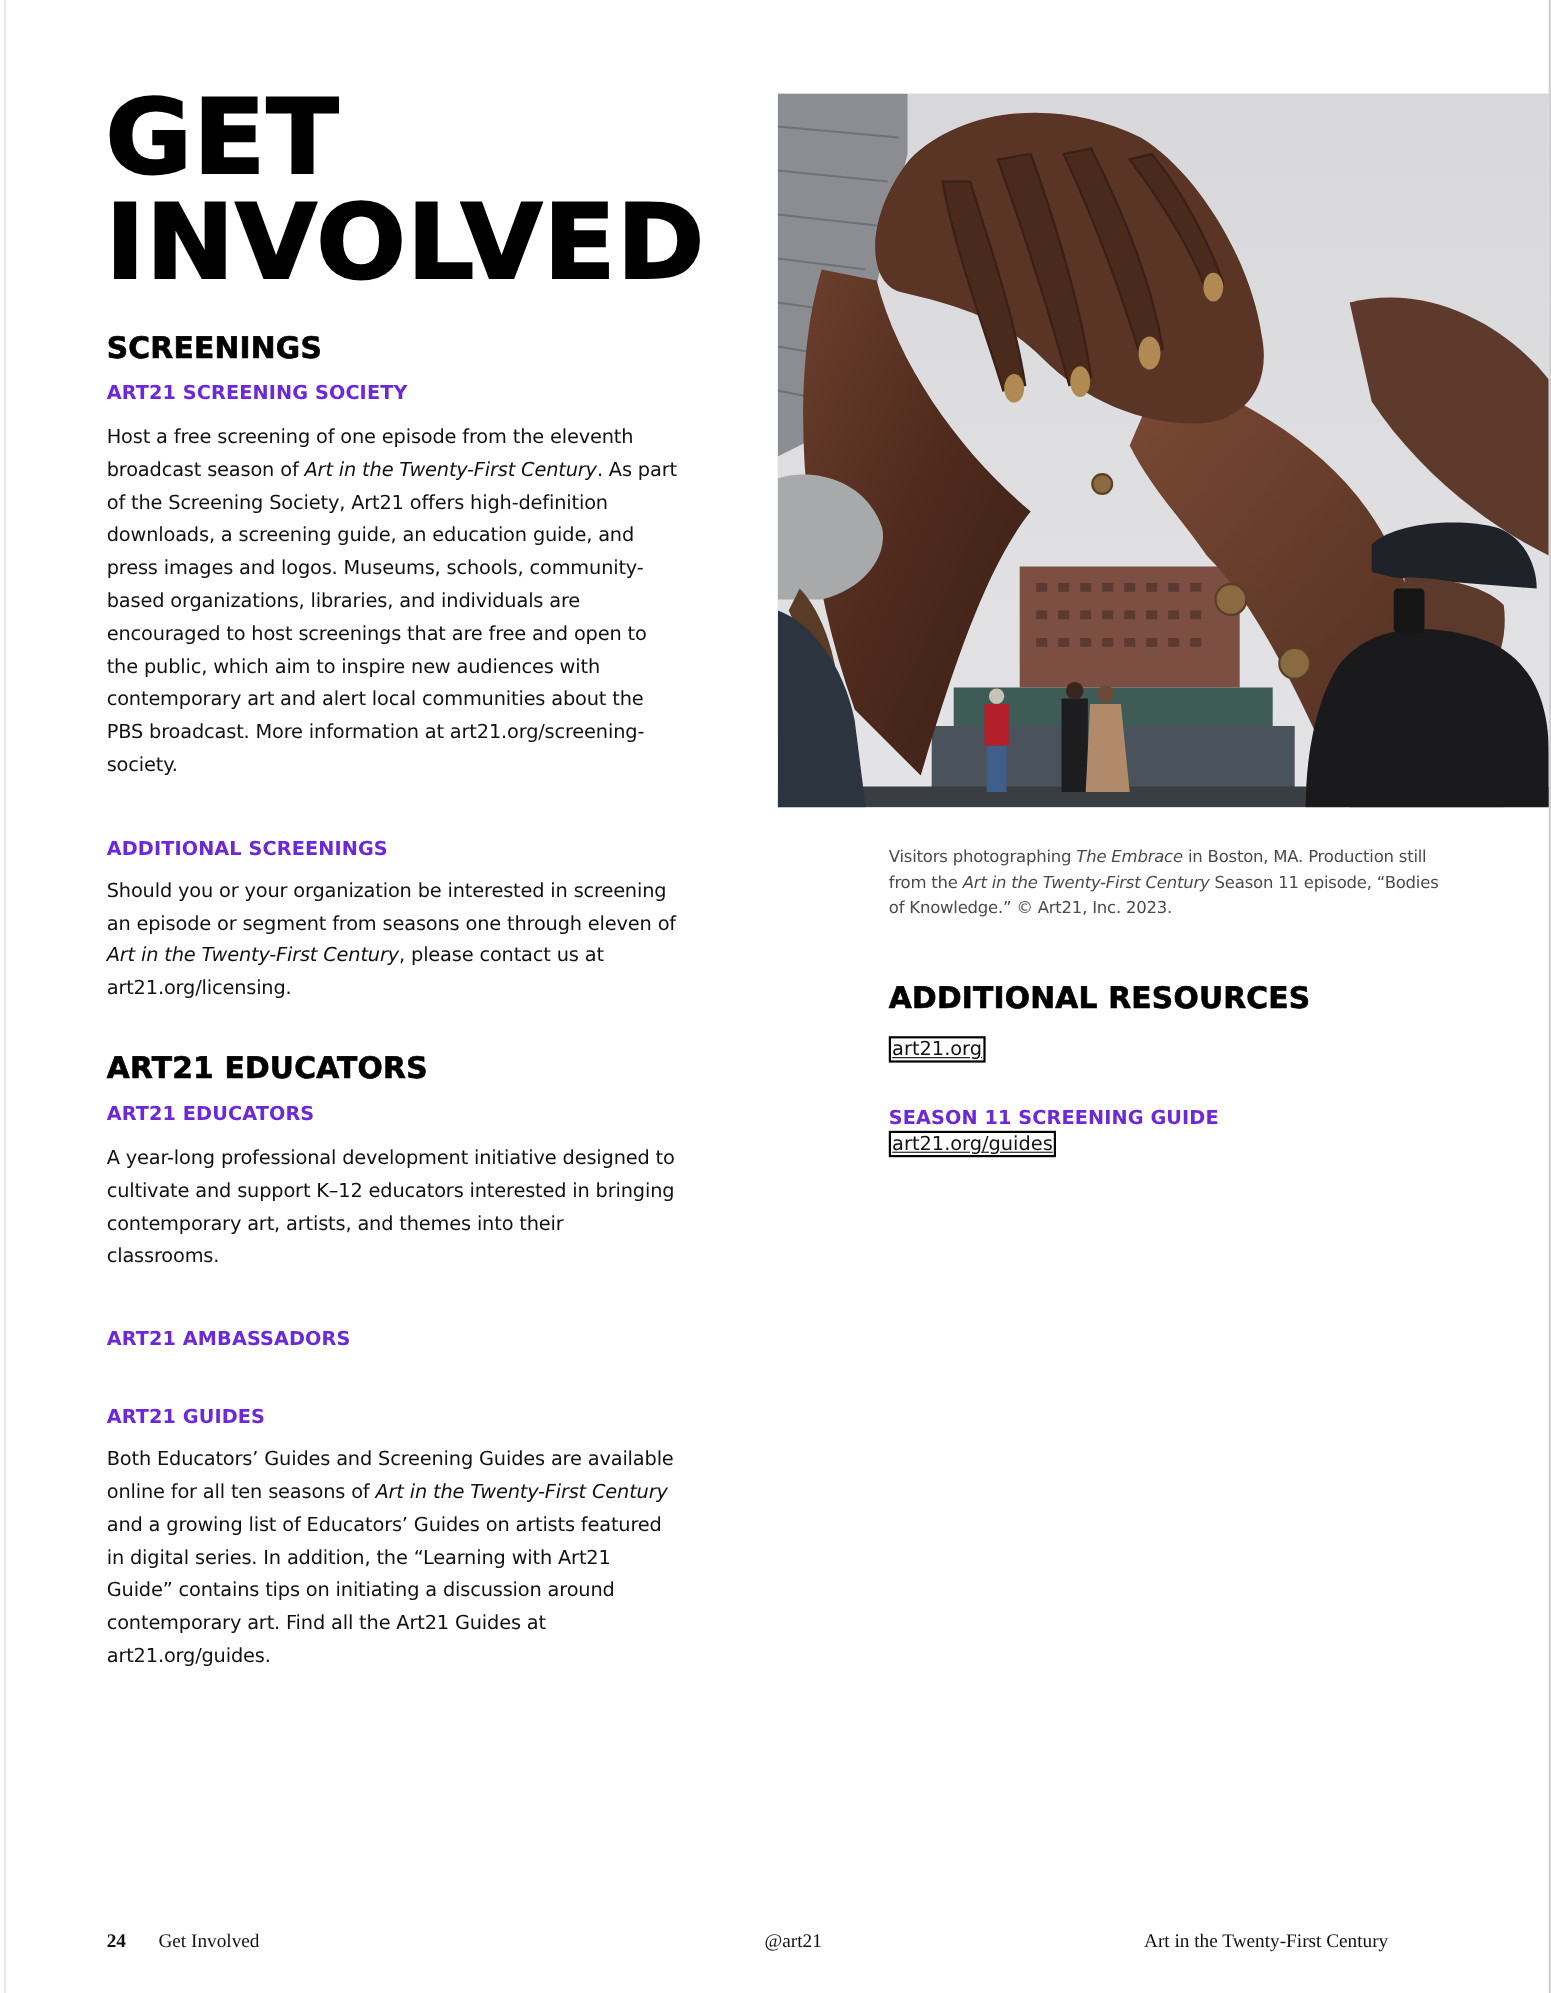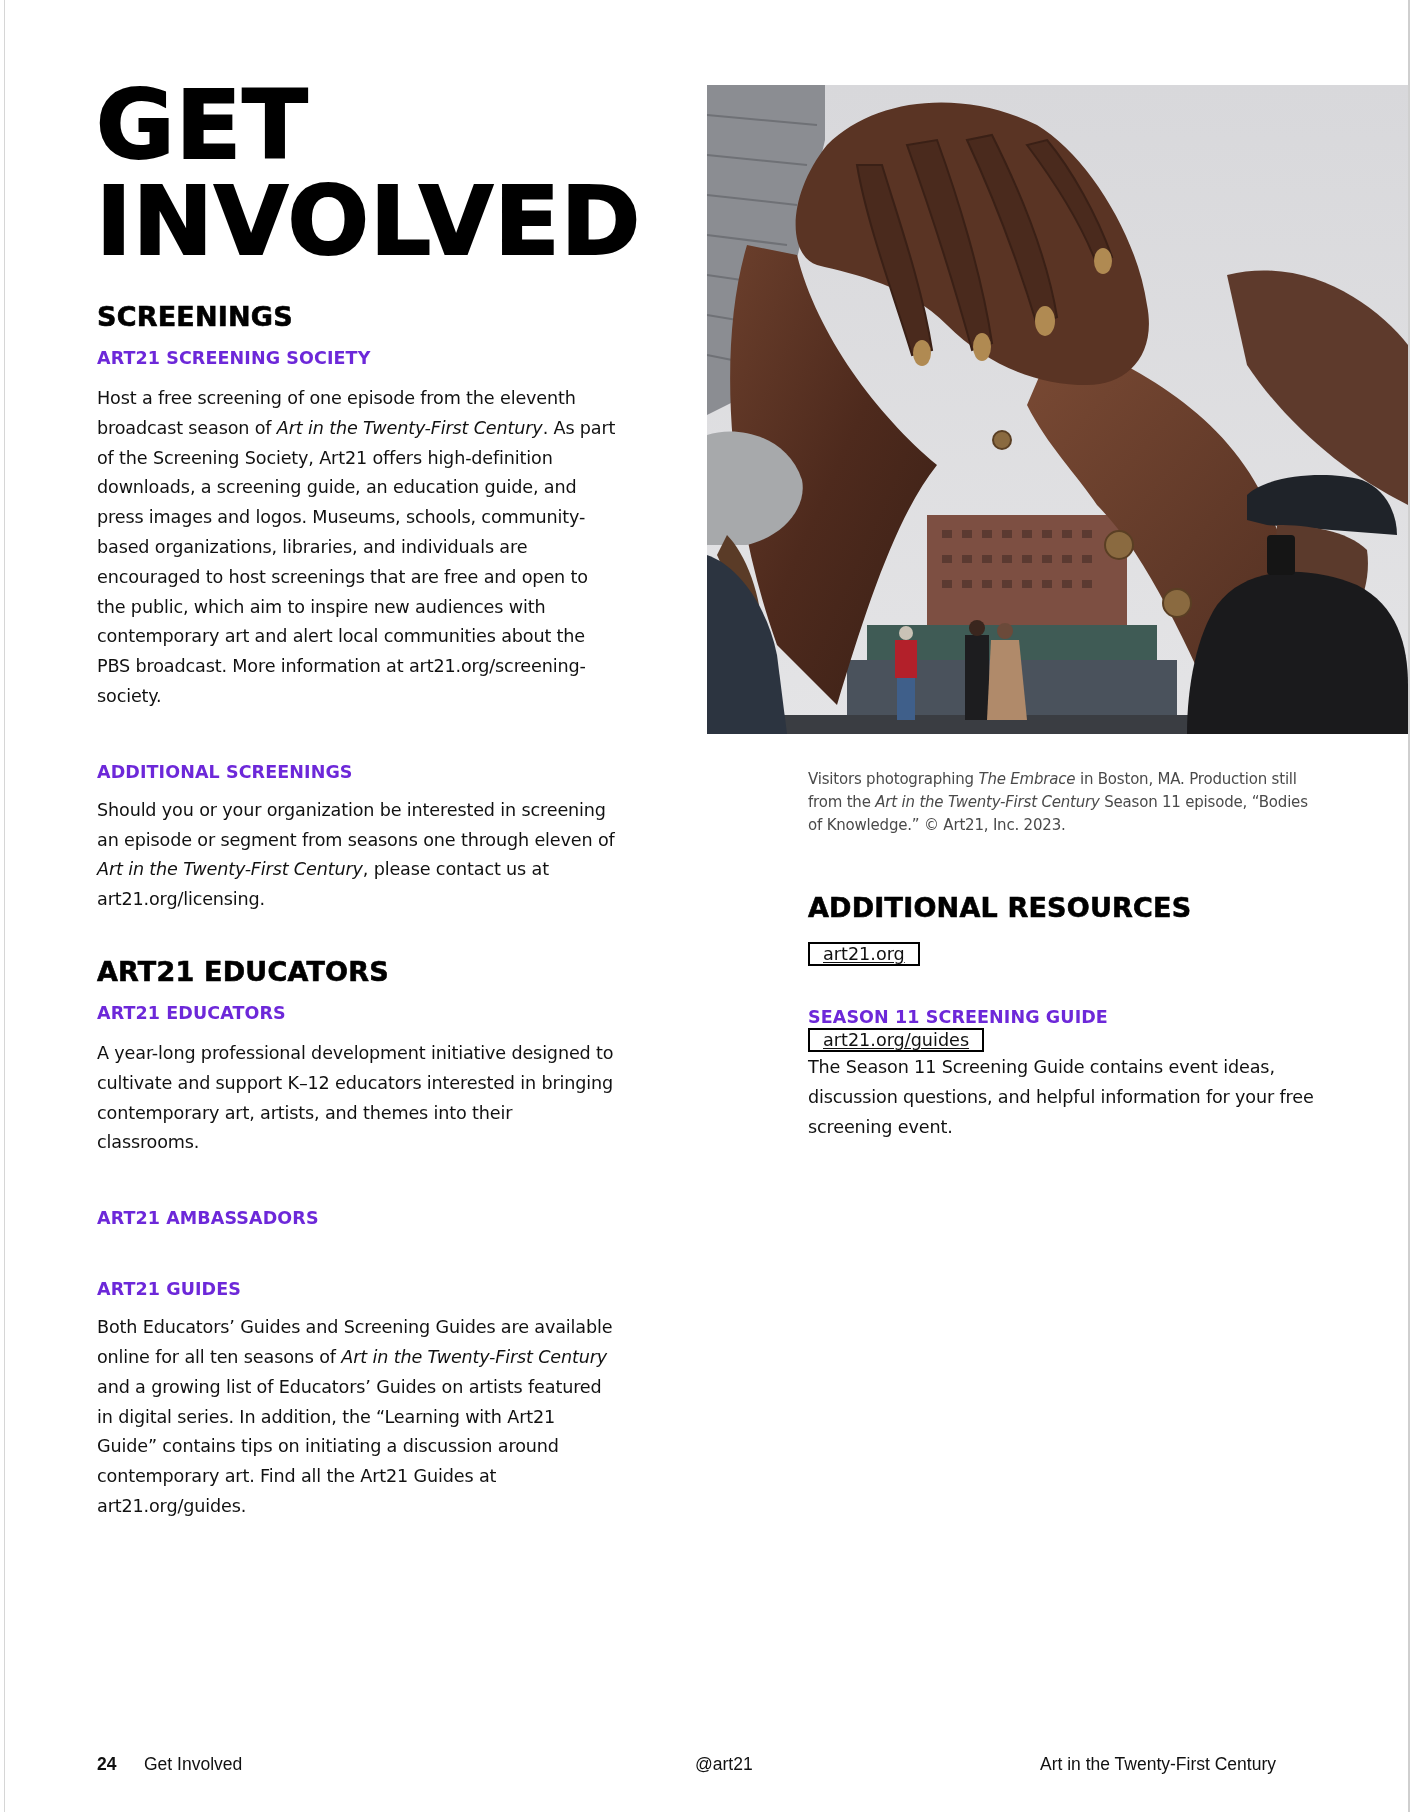--- a/index.html
+++ b/index.html
@@ -89,21 +89,21 @@
     line-height: 29.8px;
     margin: 0;
     color: #111;
     letter-spacing: -0.15px;
   }
   .body-text i { font-style: italic; }
 
   .link-box {
     display: inline-block;
     border: 2px solid #000;
-    padding: 0 13px;
+    padding: 0 1px;
     line-height: 20px;
     font-family: "DejaVu Sans", sans-serif;
     font-size: 17.6px;
     color: #111;
     text-decoration: underline;
     text-underline-offset: 2px;
     cursor: pointer;
   }
 
   
@@ -131,21 +131,21 @@
     letter-spacing: -0.2px;
   }
 
   
   .footer {
     position: absolute;
     top: 1754px;
     left: 97px;
     width: 1220px;
     height: 24px;
-    font-family: Liberation Sans, sans-serif;
+    font-family: Liberation Serif, serif;
     font-size: 17.5px;
     color: #111;
   }
   .footer .page-num {
     position: absolute;
     left: 0;
     font-weight: 700;
   }
   .footer .section-name {
     position: absolute;
@@ -307,21 +307,20 @@
   <h2 class="section-heading">ADDITIONAL RESOURCES</h2>
 
   <div style="margin-top:17px;">
     <a class="link-box">art21.org</a>
   </div>
 
   <h3 class="sub-heading" style="margin-top:40px;">SEASON 11 SCREENING GUIDE</h3>
   <div style="">
     <a class="link-box">art21.org/guides</a>
   </div>
-  <p class="body-text" style="margin-top:1px;">The Season 11 Screening Guide contains event ideas, discussion questions, and helpful information for your free screening event.</p>
 </div>
 
 <div class="footer">
   <span class="page-num">24</span>
   <span class="section-name">Get Involved</span>
   <span class="handle">@art21</span>
   <span class="pub-title">Art in the Twenty-First Century</span>
 </div>
 
 </body></html>

